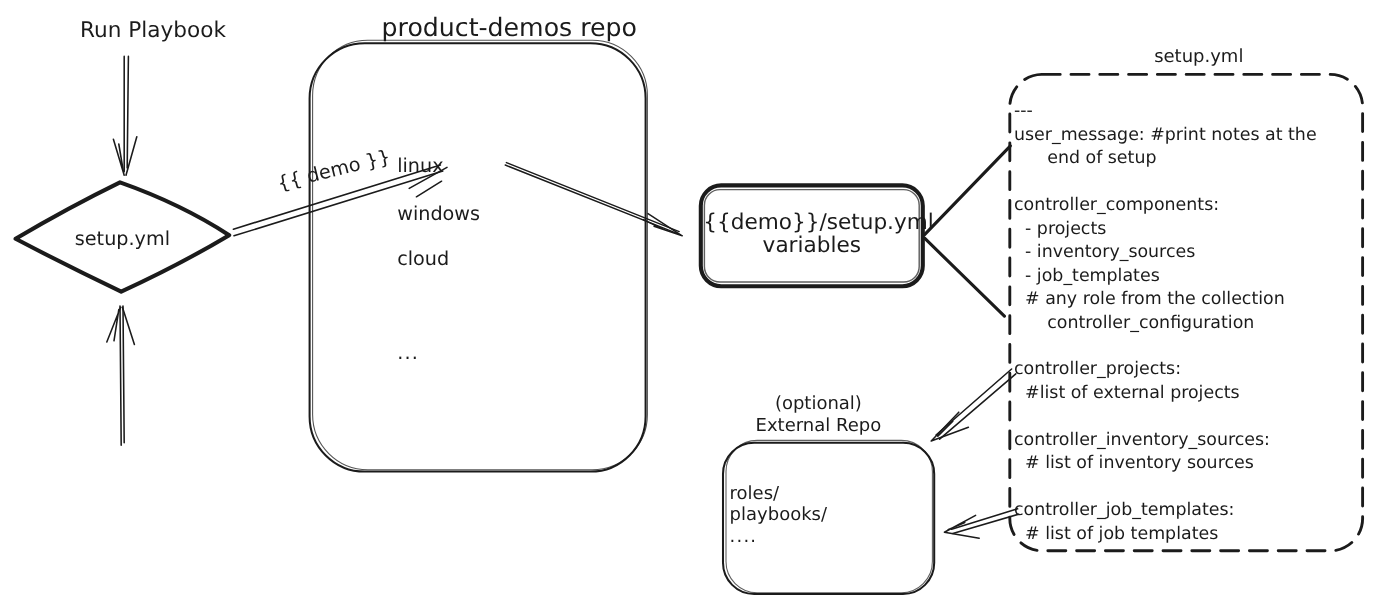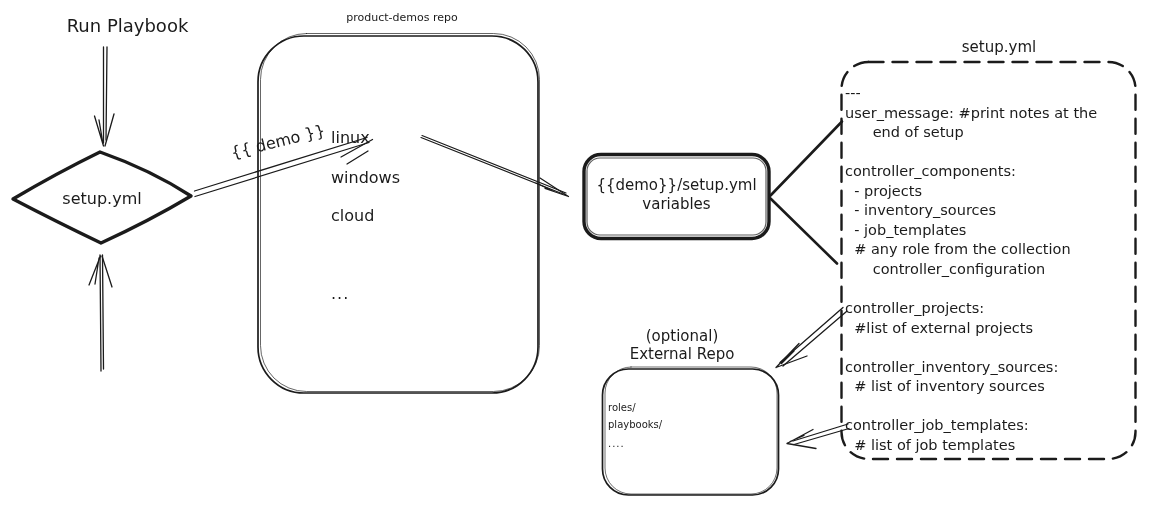--- a/index.html
+++ b/index.html
@@ -7,29 +7,29 @@
     position:relative;width:1151px;height:505px;background:#ffffff;overflow:hidden;
     font-family:"DejaVu Sans", sans-serif;color:#1b1b1b;padding-left:24px;
   }
   #shapes{position:absolute;left:0;top:0;}
   .txt{position:absolute;color:#1b1b1b;white-space:nowrap;}
   .center{text-align:center;}
   .lbl-run{left:50px;top:15px;width:155px;font-size:18px;}
   .lbl-diamond{left:42px;top:189px;width:120px;font-size:16px;}
   .lbl-withvar{left:27px;top:374px;width:150px;font-size:15px;line-height:15.5px;}
   .lbl-demo-arrow{left:228px;top:132px;width:100px;font-size:16px;transform:rotate(-14deg);}
-  .lbl-repo-title{left:318px;top:11px;width:168px;font-size:11px;}
+  .lbl-repo-title{left:318px;top:11px;width:168px;font-size:21px;}
   .repo-item{left:331px;width:130px;font-size:16px;text-align:left;}
   .ri-0{top:128px;} .ri-1{top:168px;} .ri-2{top:206px;} .ri-3{top:243px;} .ri-4{top:284px;letter-spacing:1px;}
-  .lbl-vars{left:586px;top:176px;width:181px;font-size:15px;line-height:19px;}
+  .lbl-vars{left:586px;top:176px;width:181px;font-size:18px;line-height:19px;}
   .lbl-setup-title{left:939px;top:38px;width:120px;font-size:15px;}
   .yaml-block{left:845px;top:84px;width:292px;}
   .yaml-line{height:19.55px;line-height:19.55px;font-size:14.5px;white-space:pre;}
   .lbl-ext-title{left:612px;top:328px;width:140px;font-size:15px;line-height:17.5px;}
-  .ext-line{left:608px;font-size:10px;}
+  .ext-line{left:608px;font-size:15px;}
   .el-0{top:402px;} .el-1{top:419px;} .el-2{top:438px;letter-spacing:1px;}
 </style>
 </head>
 <body>
 
 <div id="canvas">
 
   <svg id="shapes" width="1151" height="505" viewBox="0 0 1151 505" fill="none" stroke="#1b1b1b" stroke-linecap="round" stroke-linejoin="round">
 
     <path stroke-width="1.3" d="M103.5,47 L103.5,143 M107,47 L106,140"></path>

